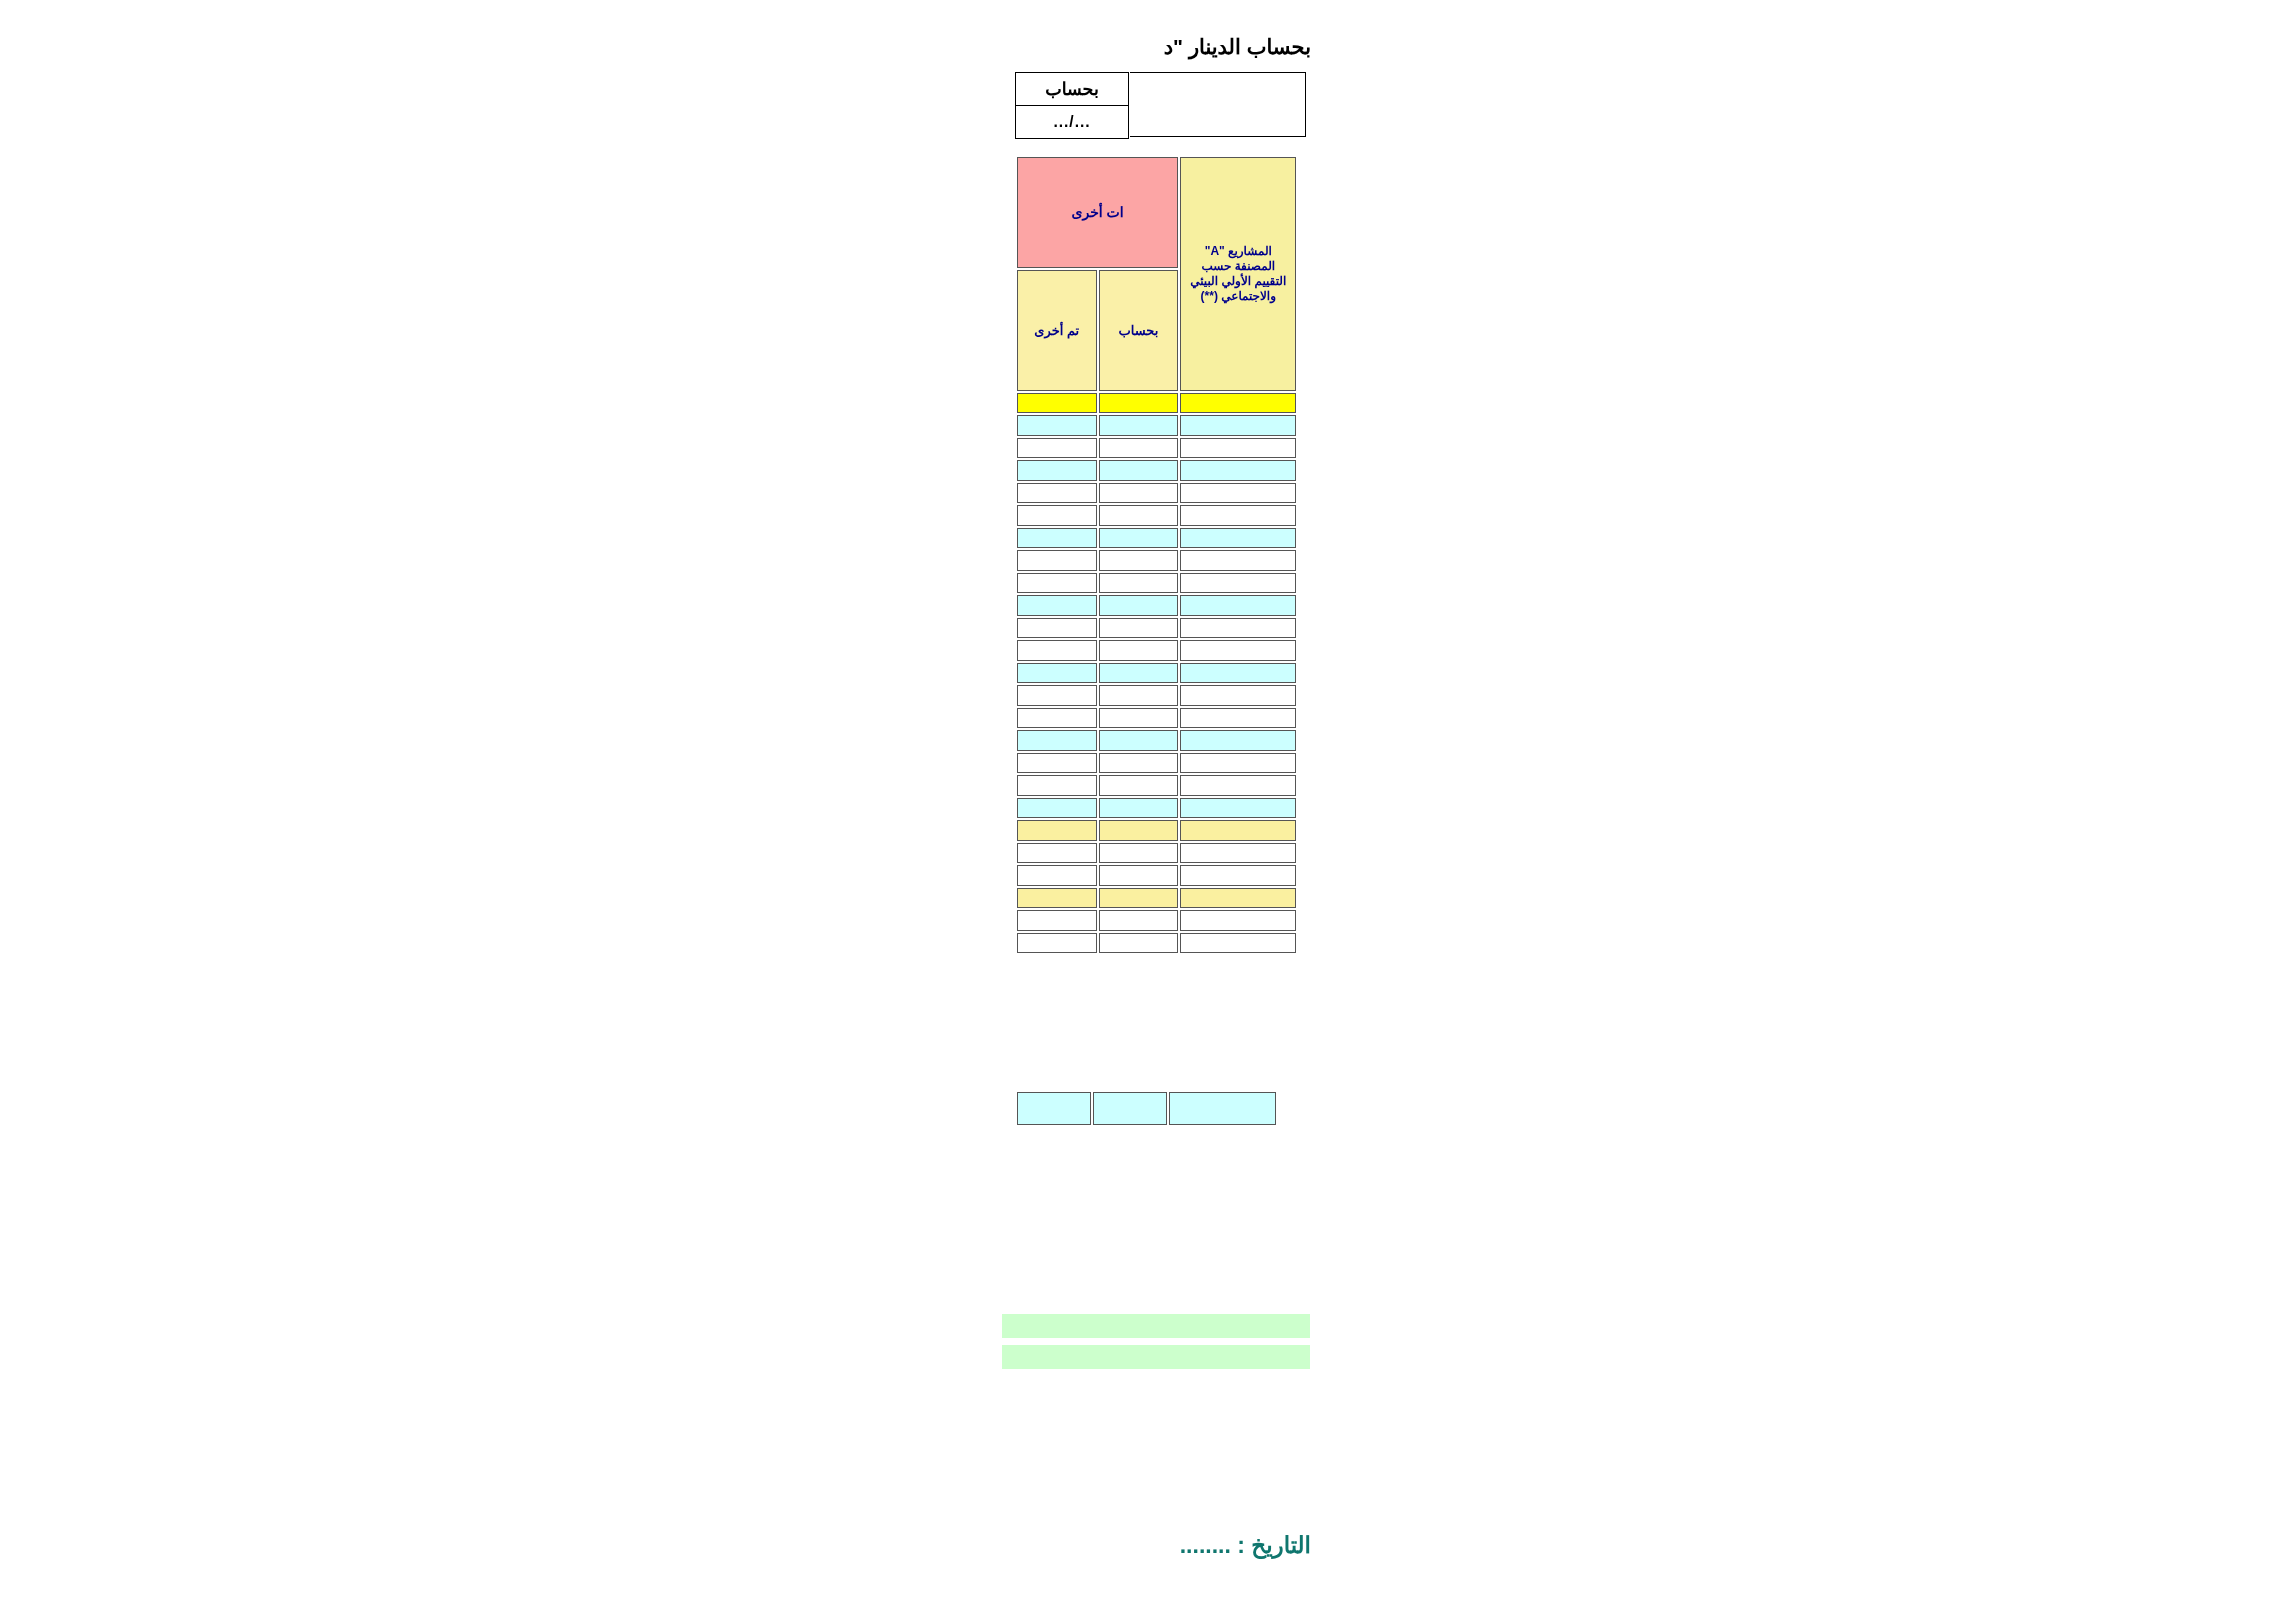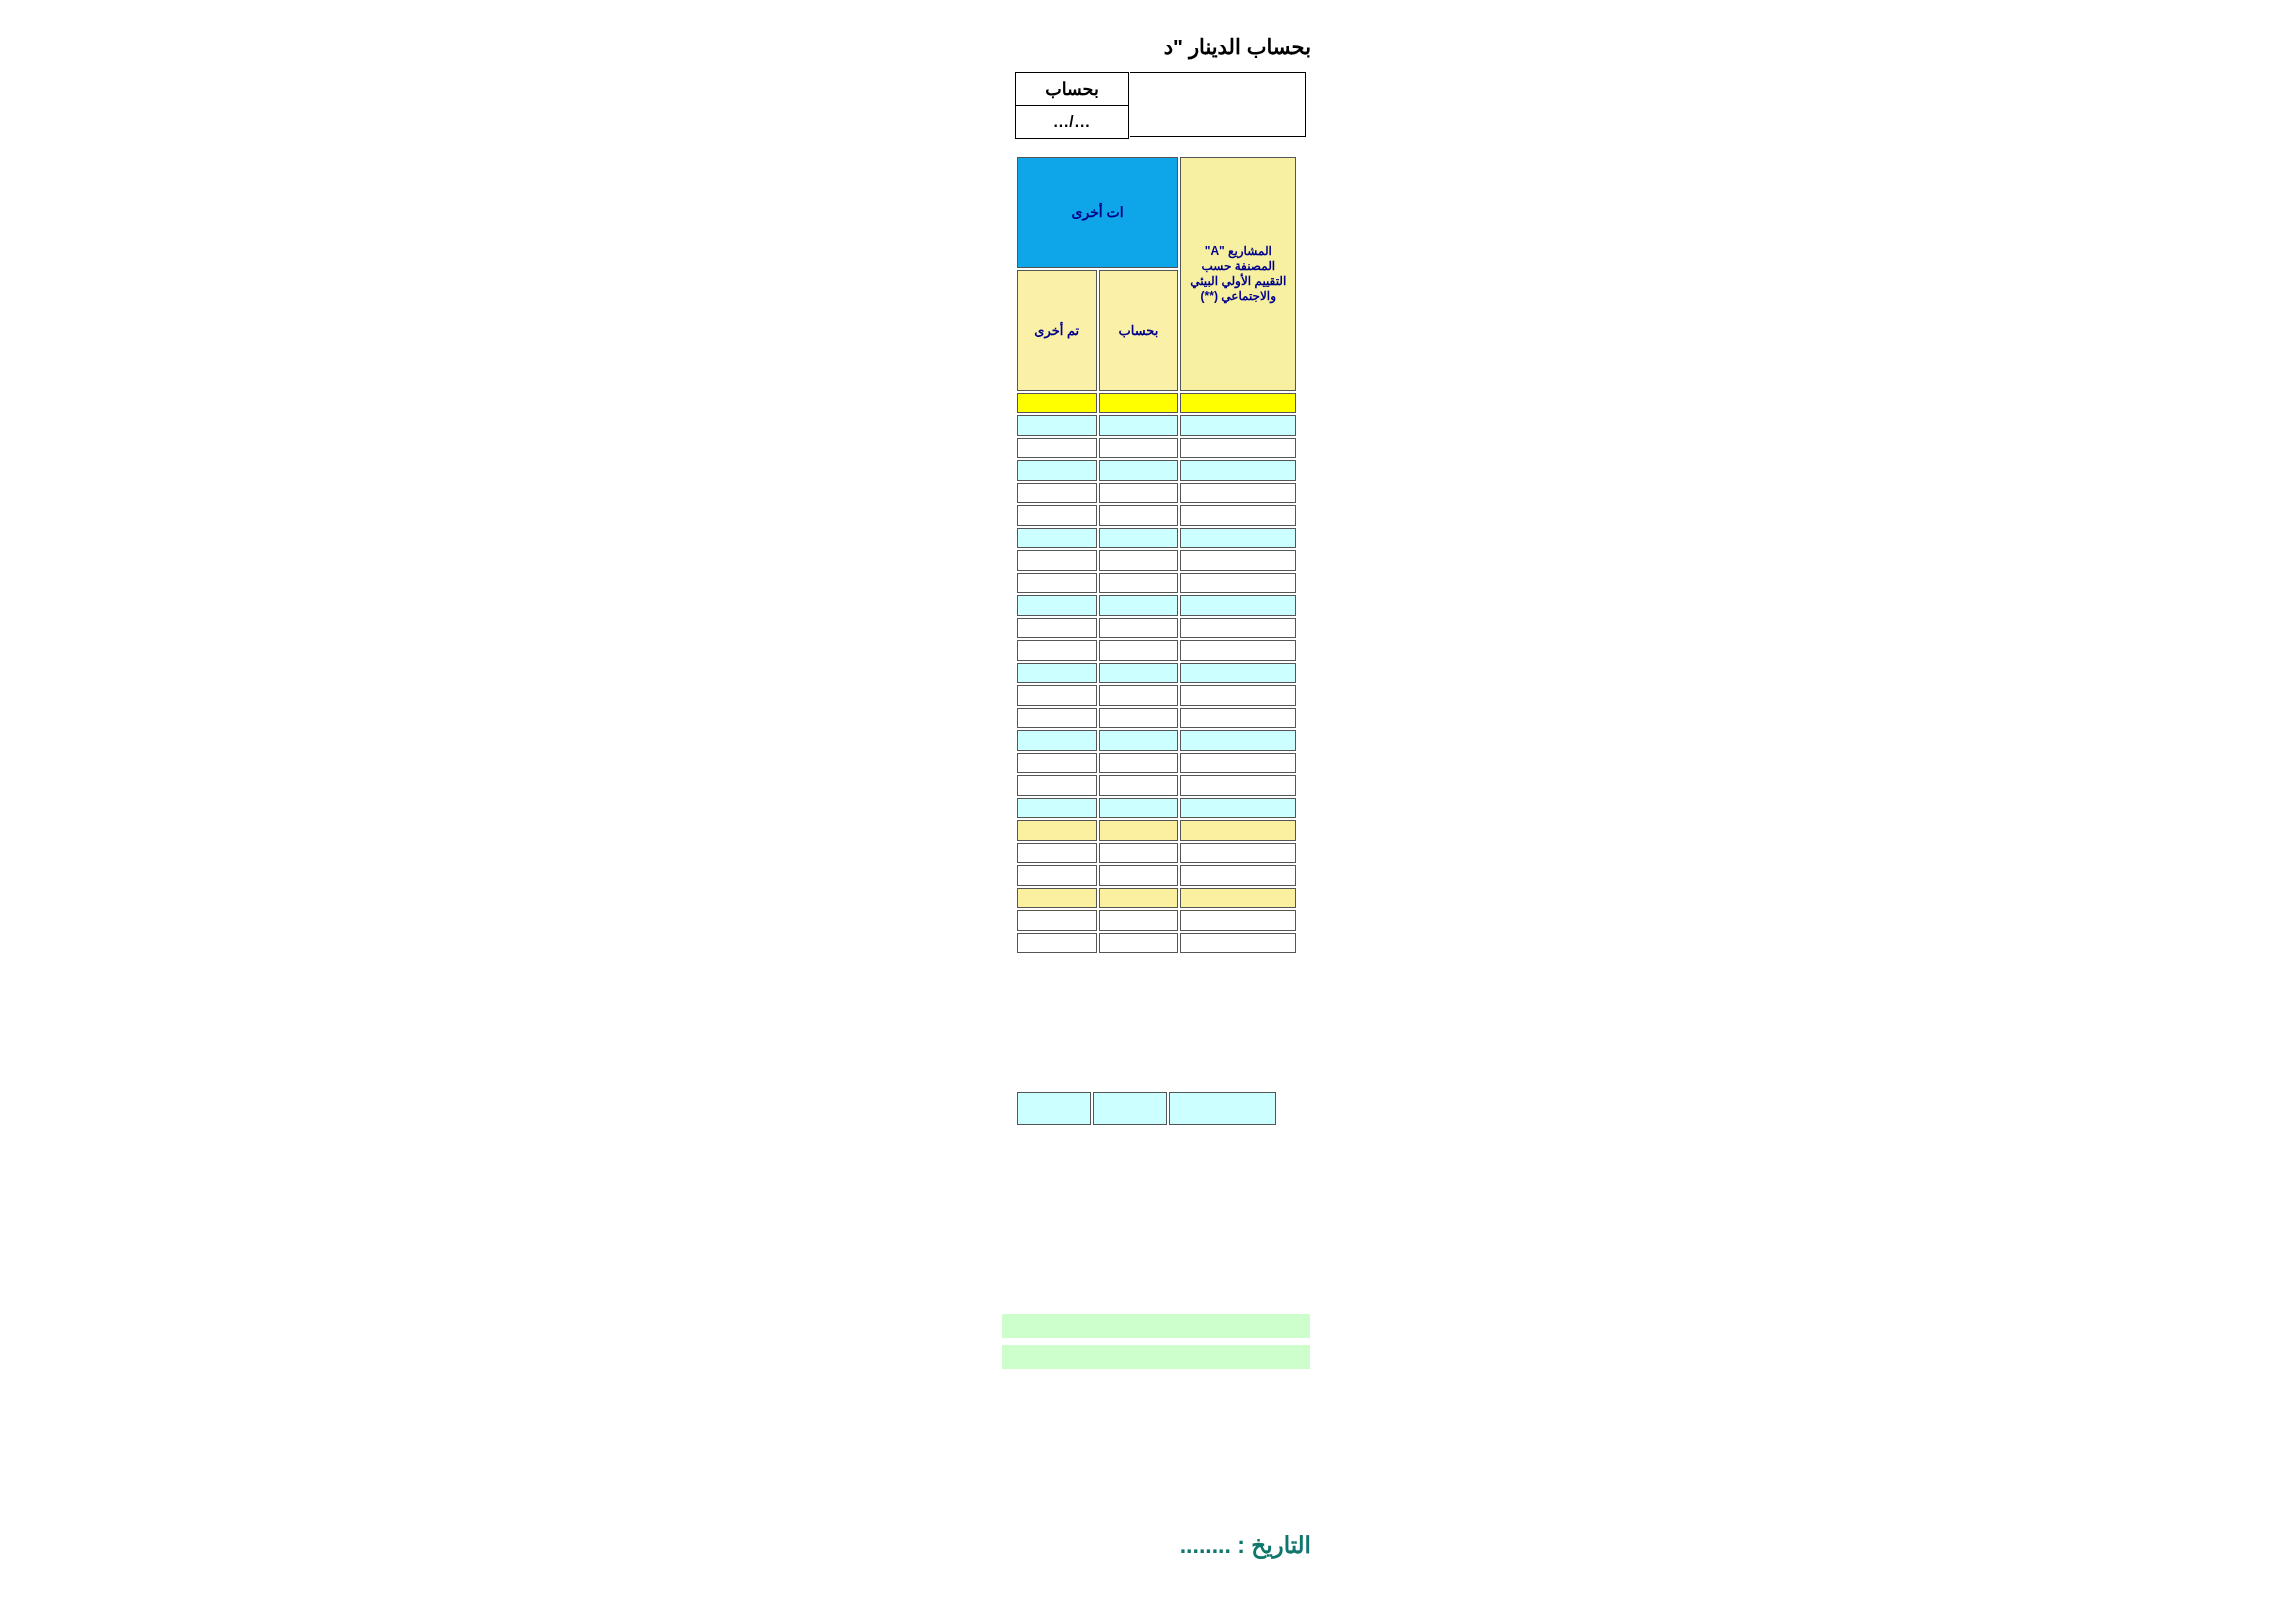--- a/index.html
+++ b/index.html
@@ -84,21 +84,21 @@
   }
 
   
   .grid td.hdr-tall {
     width: 105px;
     height: 222px;
     background: #f7f0a0;
     padding: 3.7px 4.6px;
   }
   .grid td.hdr-group {
-    background: #0ea5e9;
+    background: #fca5a5;
     height: 102px;
     font-size: 14px;
     padding: 3.7px;
   }
   .grid td.hdr-sub {
     background: #faf0a8;
     height: 113px;
     width: 72px;
     font-size: 13px;
     padding: 2.8px;

